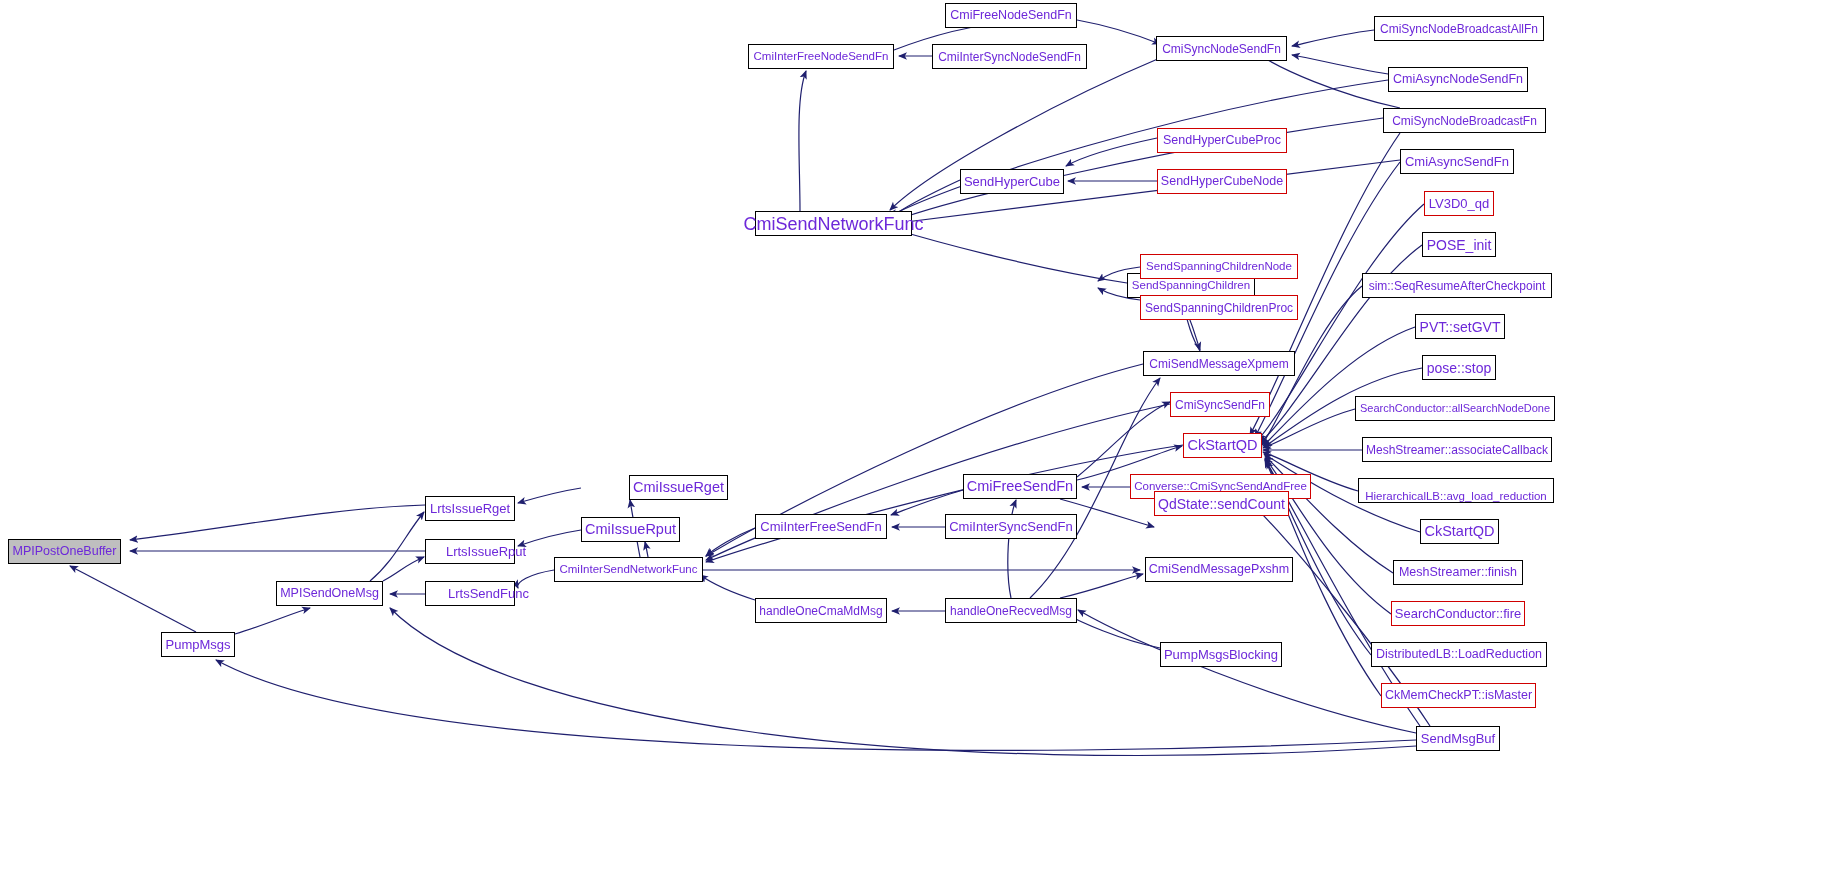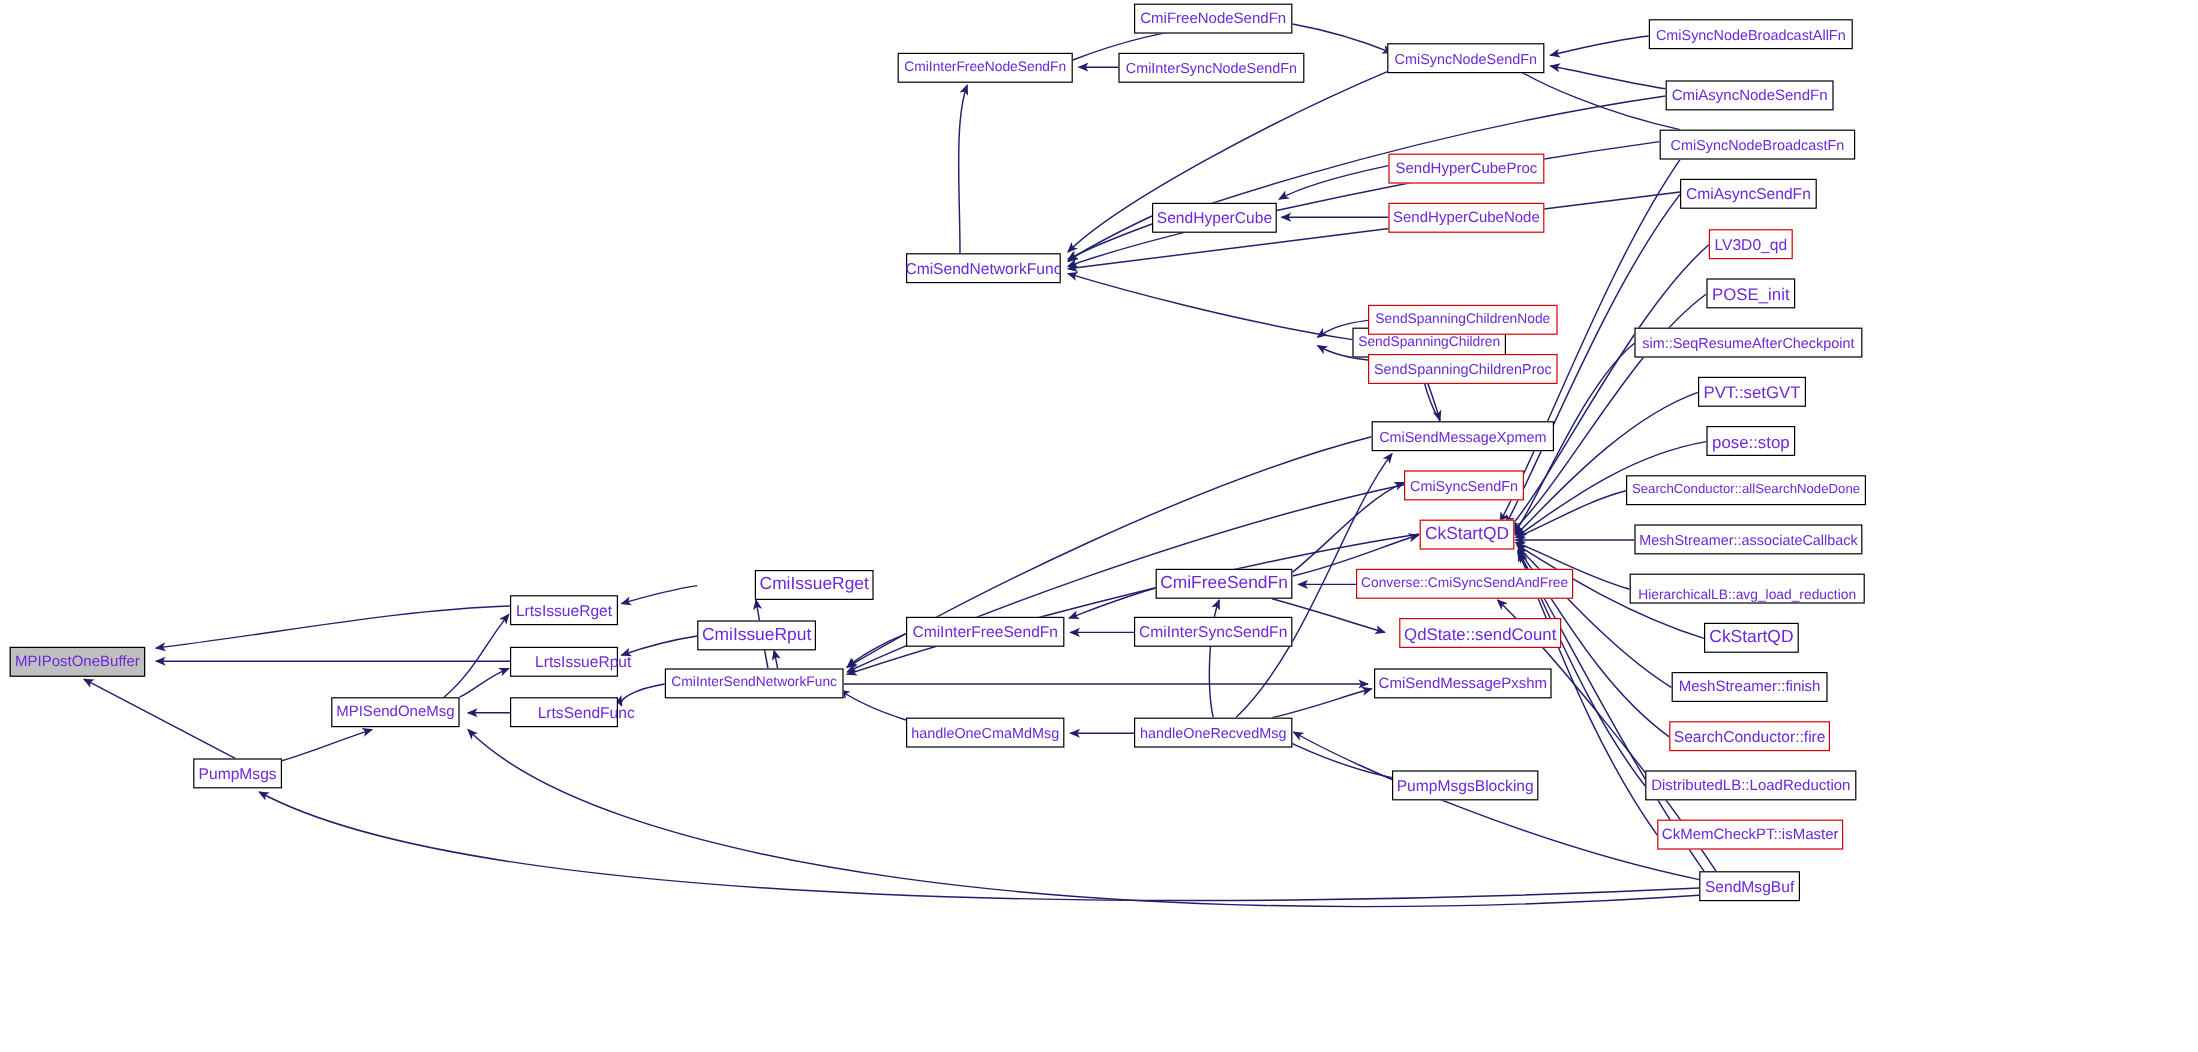--- a/index.html
+++ b/index.html
@@ -134,21 +134,21 @@
       </div>
       <div class="gnode" style="left: 945px; top: 514px; width: 132px; height: 25px; font-size: 13px;">
         <span>CmiInterSyncSendFn</span>
       </div>
       <div class="gnode" style="left: 963px; top: 474px; width: 114px; height: 25px;">
         <span>CmiFreeSendFn</span>
       </div>
       <div class="gnode red" style="left: 1130px; top: 474px; width: 181px; height: 25px; font-size: 11.5px;">
         <span>Converse::CmiSyncSendAndFree</span>
       </div>
-      <div class="gnode red" style="left: 1154px; top: 515px; width: 135px; height: 25px; font-size: 14px; margin-left: 12px;">
+      <div class="gnode red" style="left: 1154px; top: 491px; width: 135px; height: 25px; font-size: 14px;">
         <span>QdState::sendCount</span>
       </div>
       <div class="gnode" style="left: 1145px; top: 557px; width: 148px; height: 25px; font-size: 12.5px;">
         <span>CmiSendMessagePxshm</span>
       </div>
       <div class="gnode" style="left: 1160px; top: 642px; width: 122px; height: 25px; font-size: 13px;">
         <span>PumpMsgsBlocking</span>
       </div>
       <div class="gnode" style="left: 1416px; top: 726px; width: 84px; height: 25px; font-size: 13px;">
         <span>SendMsgBuf</span>
@@ -164,21 +164,21 @@
       </div>
       <div class="gnode" style="left: 1127px; top: 273px; width: 128px; height: 25px; font-size: 11.5px;">
         <span>SendSpanningChildren</span>
       </div>
       <div class="gnode red" style="left: 1140px; top: 254px; width: 158px; height: 25px; font-size: 11.5px;">
         <span>SendSpanningChildrenNode</span>
       </div>
       <div class="gnode red" style="left: 1140px; top: 295px; width: 158px; height: 25px; font-size: 12px;">
         <span>SendSpanningChildrenProc</span>
       </div>
-      <div class="gnode" style="left: 755px; top: 211px; width: 129px; height: 25px; font-size: 13px;">
+      <div class="gnode" style="left: 755px; top: 211px; width: 157px; height: 25px; font-size: 18px;">
         <span>CmiSendNetworkFunc</span>
       </div>
       <div class="gnode" style="left: 960px; top: 169px; width: 104px; height: 25px; font-size: 13px;">
         <span>SendHyperCube</span>
       </div>
       <div class="gnode red" style="left: 1157px; top: 128px; width: 130px; height: 25px; font-size: 12.5px;">
         <span>SendHyperCubeProc</span>
       </div>
       <div class="gnode red" style="left: 1157px; top: 169px; width: 130px; height: 25px; font-size: 12.5px;">
         <span>SendHyperCubeNode</span>

